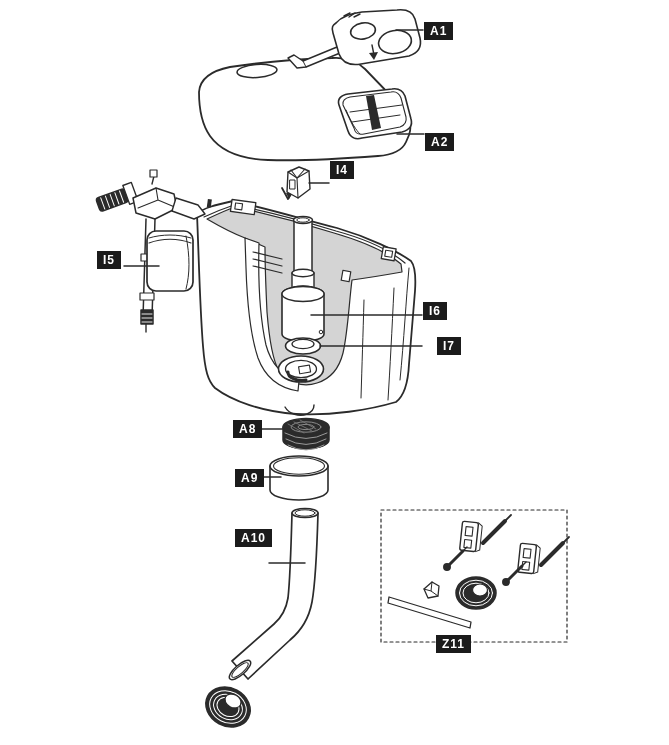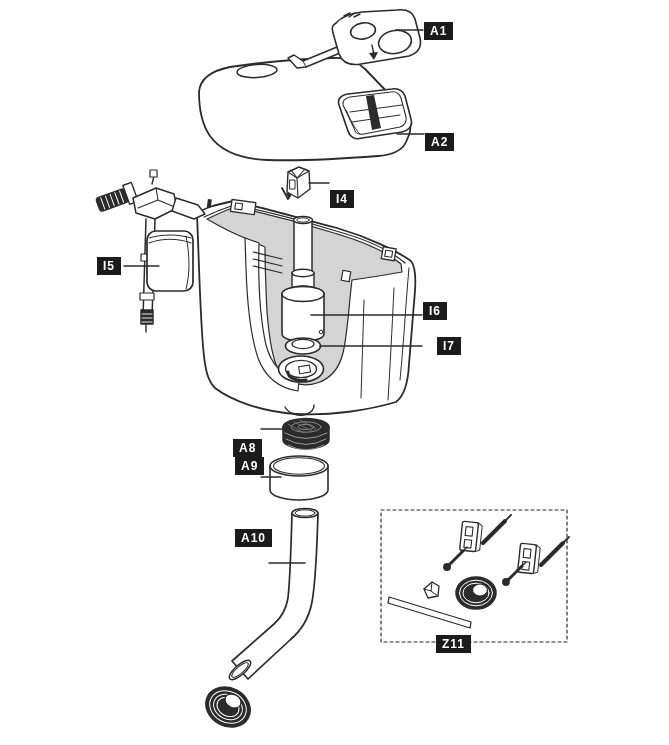--- a/index.html
+++ b/index.html
@@ -227,21 +227,21 @@
       <path d="M320,346 L422,346"></path>
       <path d="M261,429 L284,429"></path>
       <path d="M261,477 L281,477"></path>
       <path d="M269,563 L305,563"></path>
     </g>
   </g>
 </svg>
 
   <div class="plabel" style="left:424px;top:31px">A1</div>
   <div class="plabel" style="left:425px;top:142px">A2</div>
-  <div class="plabel" style="left:330px;top:199px">I4</div>
-  <div class="plabel" style="left:97px;top:266px">I5</div>
+  <div class="plabel" style="left:330px;top:170px">I4</div>
+  <div class="plabel" style="left:97px;top:260px">I5</div>
   <div class="plabel" style="left:423px;top:311px">I6</div>
   <div class="plabel" style="left:437px;top:346px">I7</div>
-  <div class="plabel" style="left:233px;top:448px">A8</div>
-  <div class="plabel" style="left:235px;top:466px">A9</div>
+  <div class="plabel" style="left:233px;top:429px">A8</div>
+  <div class="plabel" style="left:235px;top:478px">A9</div>
   <div class="plabel" style="left:235px;top:538px">A10</div>
   <div class="plabel" style="left:436px;top:644px">Z11</div>
 </div>
 
 </body></html>

